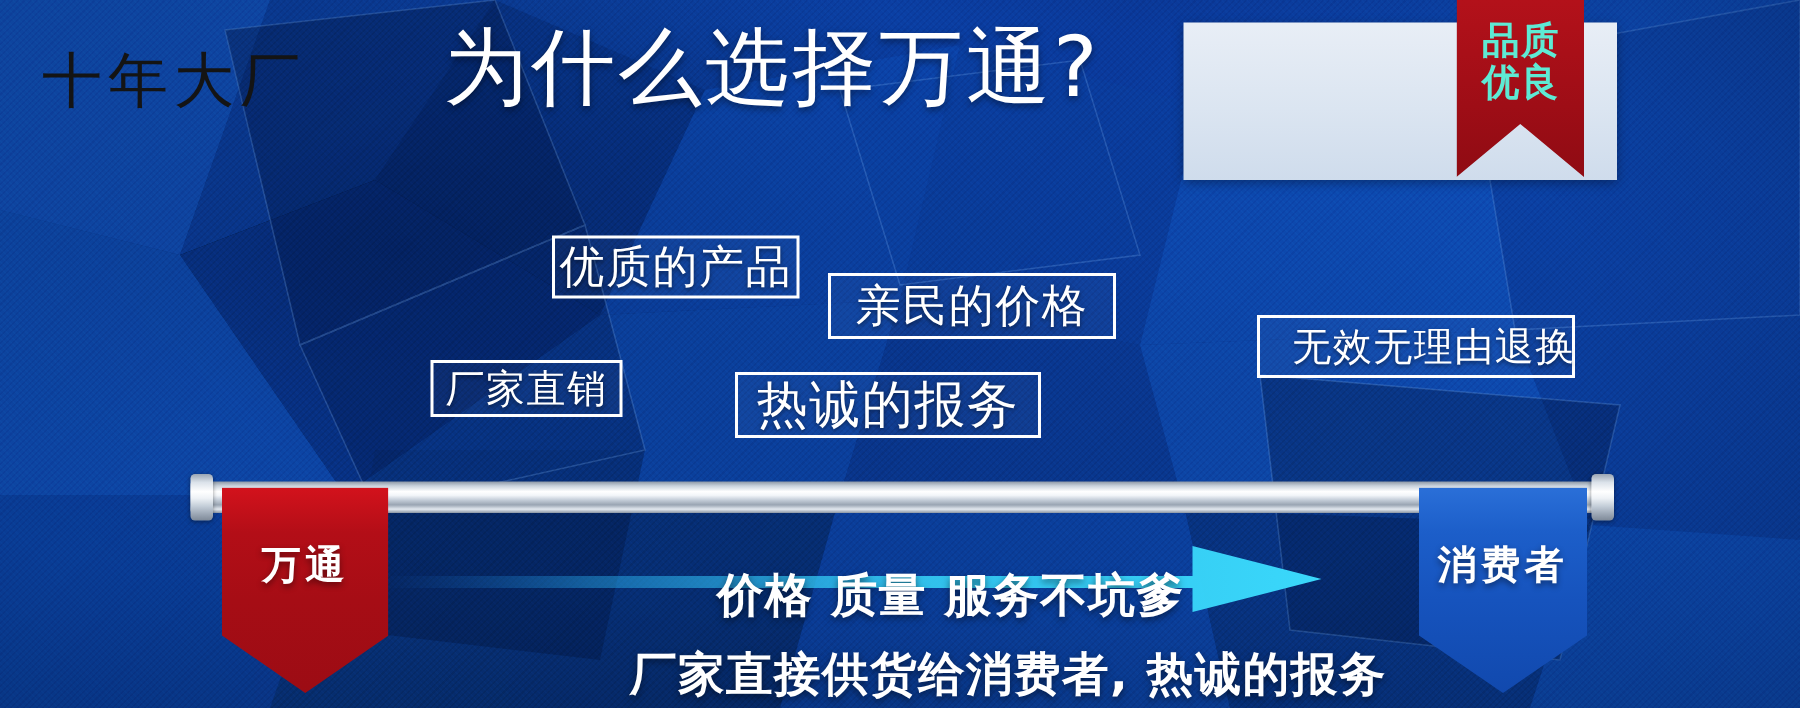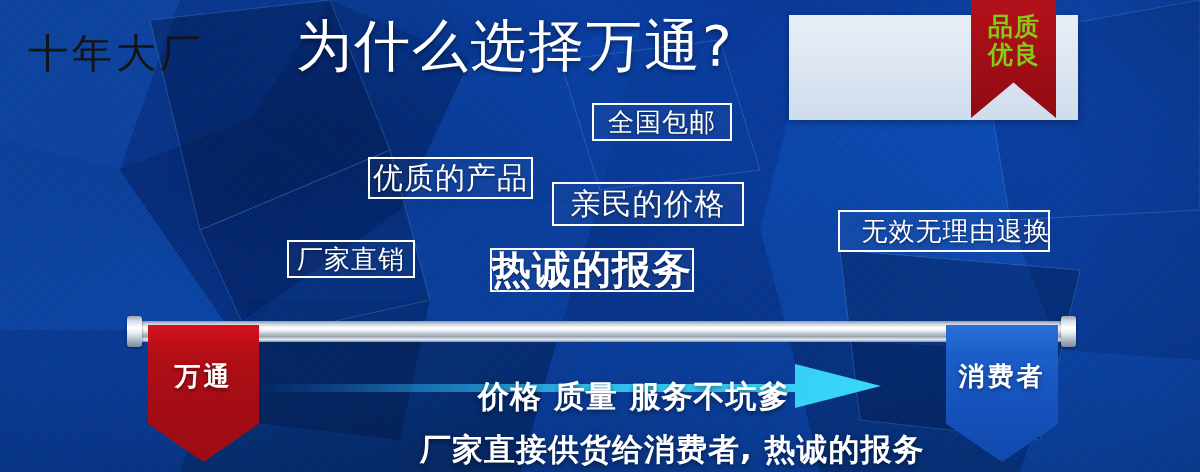--- a/index.html
+++ b/index.html
@@ -68,21 +68,21 @@
     color: #ffffff;
     white-space: nowrap;
     display: flex;
     align-items: center;
     justify-content: center;
     text-shadow: 0 1px 3px rgba(0,0,0,0.5);
     background: rgba(255,255,255,0.03);
   }
   .tag.t-small { font-size: 26px; letter-spacing: 1px; }
   .tag.t-mid   { font-size: 30px; letter-spacing: 1px; }
-  .tag.t-big   { font-size: 39px; font-weight: bold; letter-spacing: 1px; }
+  .tag.t-big   { font-size: 34px; font-weight: normal; letter-spacing: 1px; }
 
   #tag-baoyou   { left: 592px; top: 103px; width: 140px;  height: 38px; }
   #tag-chanpin  { left: 368px; top: 157px; width: 165px;  height: 42px; }
   #tag-jiage    { left: 552px; top: 182px; width: 192px;  height: 44px; }
   #tag-zhixiao  { left: 287px; top: 240px; width: 128px;  height: 38px; }
   #tag-tuihuan  { left: 838px; top: 210px; width: 212px;  height: 42px; padding-left: 24px; }
   #tag-fuwu     { left: 490px; top: 248px; width: 204px;  height: 44px; }
 
   
   .badge-panel {
@@ -113,21 +113,21 @@
     background: linear-gradient(180deg, #b3111a 0%, #9e0d16 60%, #8f0b13 100%);
     clip-path: polygon(0 0, 100% 0, 100% 100%, 50% 70%, 0 100%);
     box-shadow: -2px 0 6px rgba(0,0,0,0.3);
   }
   .ribbon-text {
     position: absolute;
     left: 975px;
     top: 13px;
     width: 78px;
     text-align: center;
-    color: #84cc16;
+    color: #5eead4;
     font-size: 25px;
     font-weight: bold;
     line-height: 1.12;
     letter-spacing: 1px;
   }
 
   
   .rod {
     position: absolute;
     left: 127px;
@@ -272,21 +272,20 @@
   <div class="title">为什么选择万通?</div>
 
   <div class="badge-panel"></div>
   <div class="badge-label">十年大厂</div>
   <div class="ribbon"></div>
   <div class="ribbon-text">
     <div>品质</div>
     <div>优良</div>
   </div>
 
-  <div class="tag t-small" id="tag-baoyou">全国包邮</div>
   <div class="tag t-mid" id="tag-chanpin">优质的产品</div>
   <div class="tag t-mid" id="tag-jiage">亲民的价格</div>
   <div class="tag t-small" id="tag-zhixiao">厂家直销</div>
   <div class="tag t-small" id="tag-tuihuan">无效无理由退换</div>
   <div class="tag t-big" id="tag-fuwu">热诚的报务</div>
 
   <div class="arrow">
     <svg width="626" height="48" viewBox="0 0 626 48" xmlns="http://www.w3.org/2000/svg">
       <defs>
         <linearGradient id="arrGrad" x1="0" y1="0" x2="1" y2="0">

